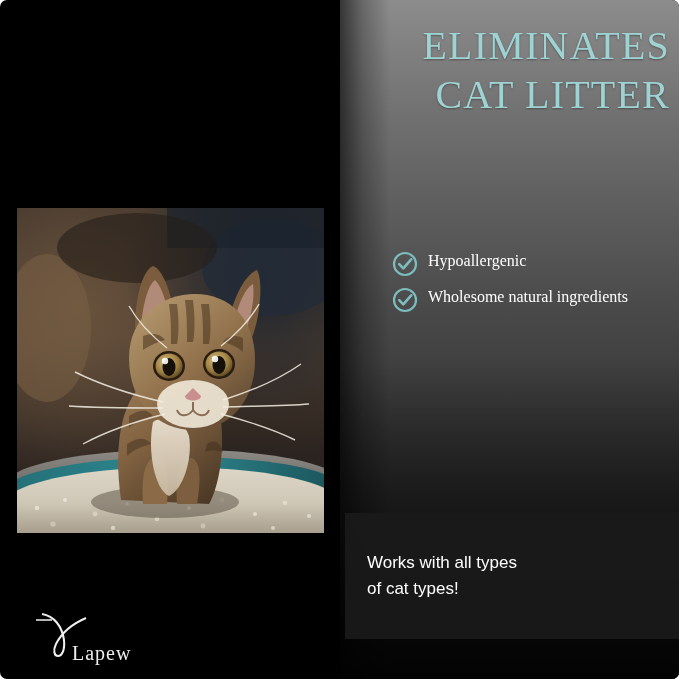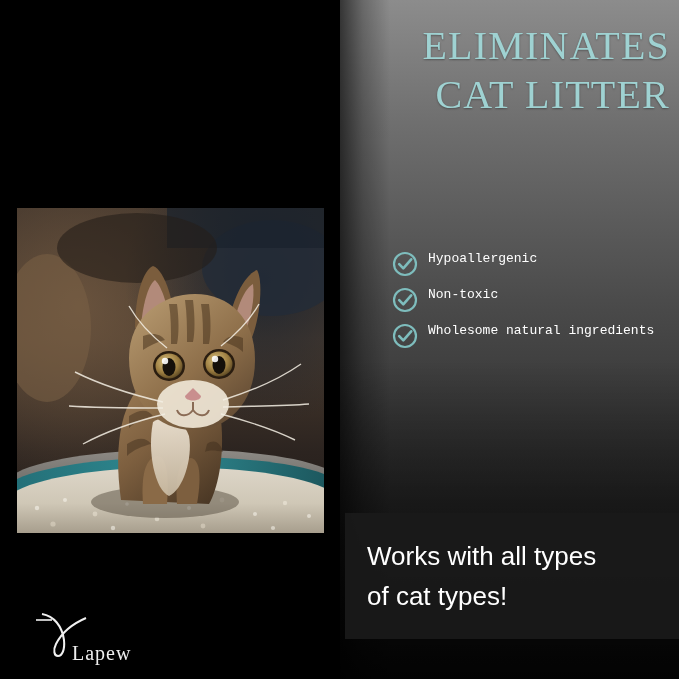--- a/index.html
+++ b/index.html
@@ -13,20 +13,21 @@
     font-family: "Liberation Sans", sans-serif;
     overflow: hidden;
   }
 
   .ad {
     position: relative;
     width: 679px;
     height: 679px;
     background: #000000;
     overflow: hidden;
+    border-radius: 7px;
   }
 
   
   .right-panel {
     position: absolute;
     left: 340px;
     top: 0;
     width: 339px;
     height: 679px;
     background: linear-gradient(to bottom, #8c8c8c 0%, #6f6f6f 18%, #4a4a4a 45%, #2b2b2b 72%, #141414 100%);
@@ -82,40 +83,40 @@
   }
   .check-icon {
     flex: 0 0 auto;
     width: 26px;
     height: 26px;
     margin-right: 10px;
     margin-top: 1px;
   }
   .feature-text {
     color: #ffffff;
-    font-size: 13px;
+    font-size: 16px;
     line-height: 1.32;
-    font-family: Liberation Mono, monospace;
+    font-family: Liberation Serif, serif;
     max-width: 240px;
   }
 
   
   .caption-box {
     position: absolute;
     left: 345px;
     top: 513px;
     width: 334px;
     height: 126px;
     background: rgba(26,26,26,0.92);
     display: flex;
     align-items: center;
   }
   .caption-text {
     color: #ffffff;
-    font-size: 26px;
+    font-size: 17px;
     line-height: 1.55;
     padding: 0 22px;
     font-family: "Liberation Sans", sans-serif;
   }
 
   
   .photo {
     position: absolute;
     left: 17px;
     top: 208px;
@@ -169,29 +170,20 @@
     <div class="feature-row">
       <span class="check-icon">
         <svg viewBox="0 0 26 26" width="26" height="26">
           <circle cx="13" cy="13" r="11" fill="none" stroke="#7ebdbd" stroke-width="2.2"></circle>
           <path d="M7.2 13.2 L11.3 17.4 L19.2 8.3" fill="none" stroke="#7ebdbd" stroke-width="2.6" stroke-linecap="round" stroke-linejoin="round"></path>
         </svg>
       </span>
       <span class="feature-text">Hypoallergenic</span>
     </div>
 
-    <div class="feature-row">
-      <span class="check-icon">
-        <svg viewBox="0 0 26 26" width="26" height="26">
-          <circle cx="13" cy="13" r="11" fill="none" stroke="#7ebdbd" stroke-width="2.2"></circle>
-          <path d="M7.2 13.2 L11.3 17.4 L19.2 8.3" fill="none" stroke="#7ebdbd" stroke-width="2.6" stroke-linecap="round" stroke-linejoin="round"></path>
-        </svg>
-      </span>
-      <span class="feature-text">Non-toxic</span>
-    </div>
 
     <div class="feature-row">
       <span class="check-icon">
         <svg viewBox="0 0 26 26" width="26" height="26">
           <circle cx="13" cy="13" r="11" fill="none" stroke="#7ebdbd" stroke-width="2.2"></circle>
           <path d="M7.2 13.2 L11.3 17.4 L19.2 8.3" fill="none" stroke="#7ebdbd" stroke-width="2.6" stroke-linecap="round" stroke-linejoin="round"></path>
         </svg>
       </span>
       <span class="feature-text">Wholesome natural ingredients</span>
     </div>

